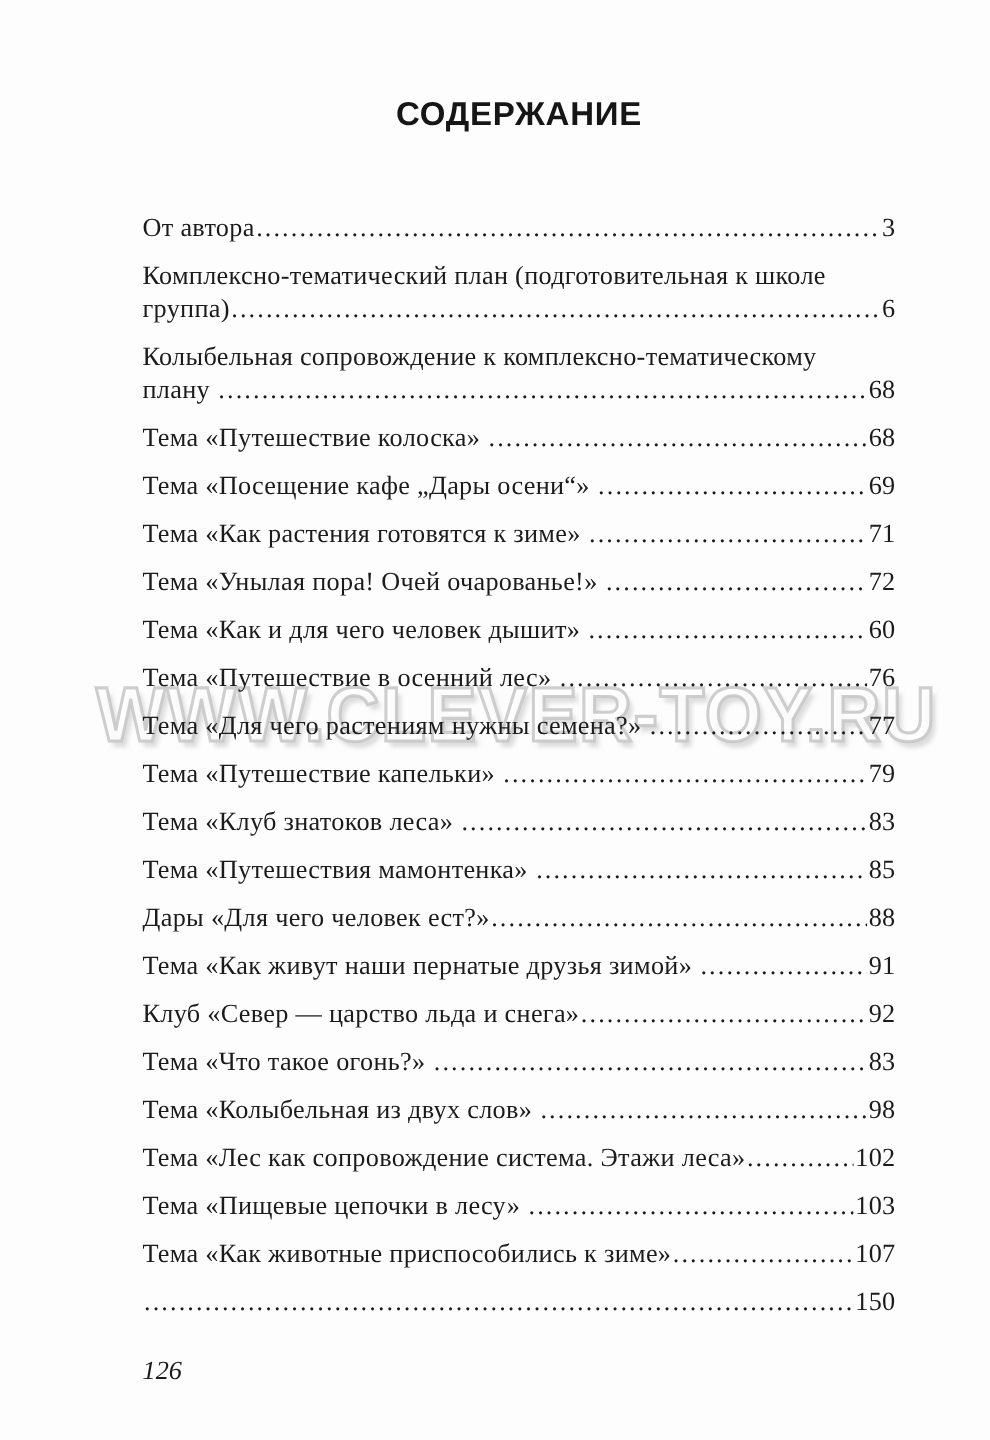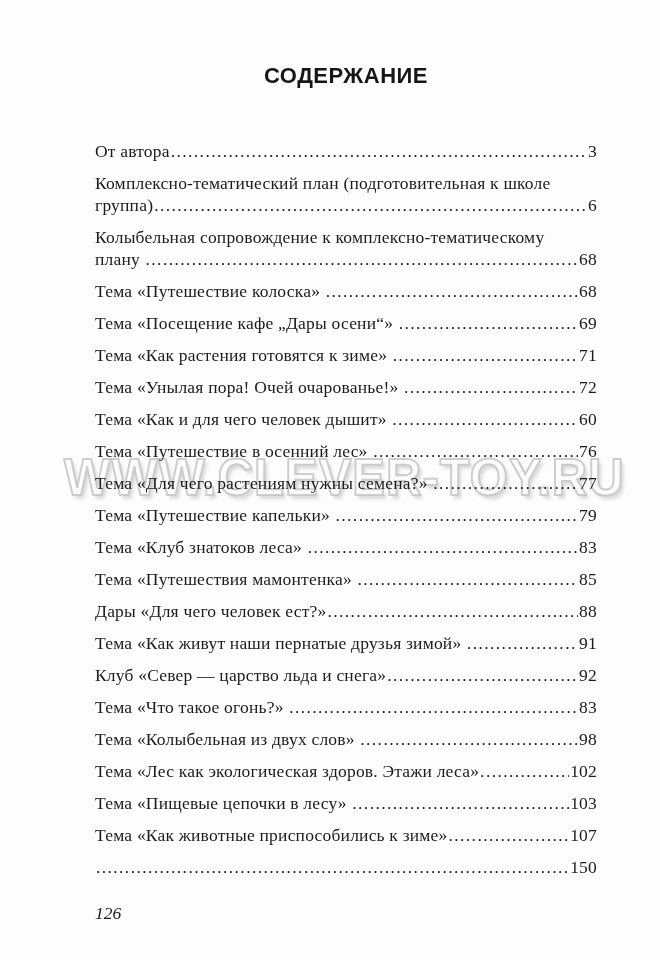--- a/index.html
+++ b/index.html
@@ -213,21 +213,21 @@
       </div>
       <div class="entry">
         <div class="line last">
           <span class="t">Тема «Колыбельная из двух слов» </span>
           <span class="leader"></span>
           <span class="pg">98</span>
         </div>
       </div>
       <div class="entry">
         <div class="line last">
-          <span class="t">Тема «Лес как экологическая здоров. Этажи леса»</span>
+          <span class="t">Тема «Лес как сопровождение система. Этажи леса»</span>
           <span class="leader"></span>
           <span class="pg">102</span>
         </div>
       </div>
       <div class="entry">
         <div class="line last">
           <span class="t">Тема «Пищевые цепочки в лесу» </span>
           <span class="leader"></span>
           <span class="pg">103</span>
         </div>

